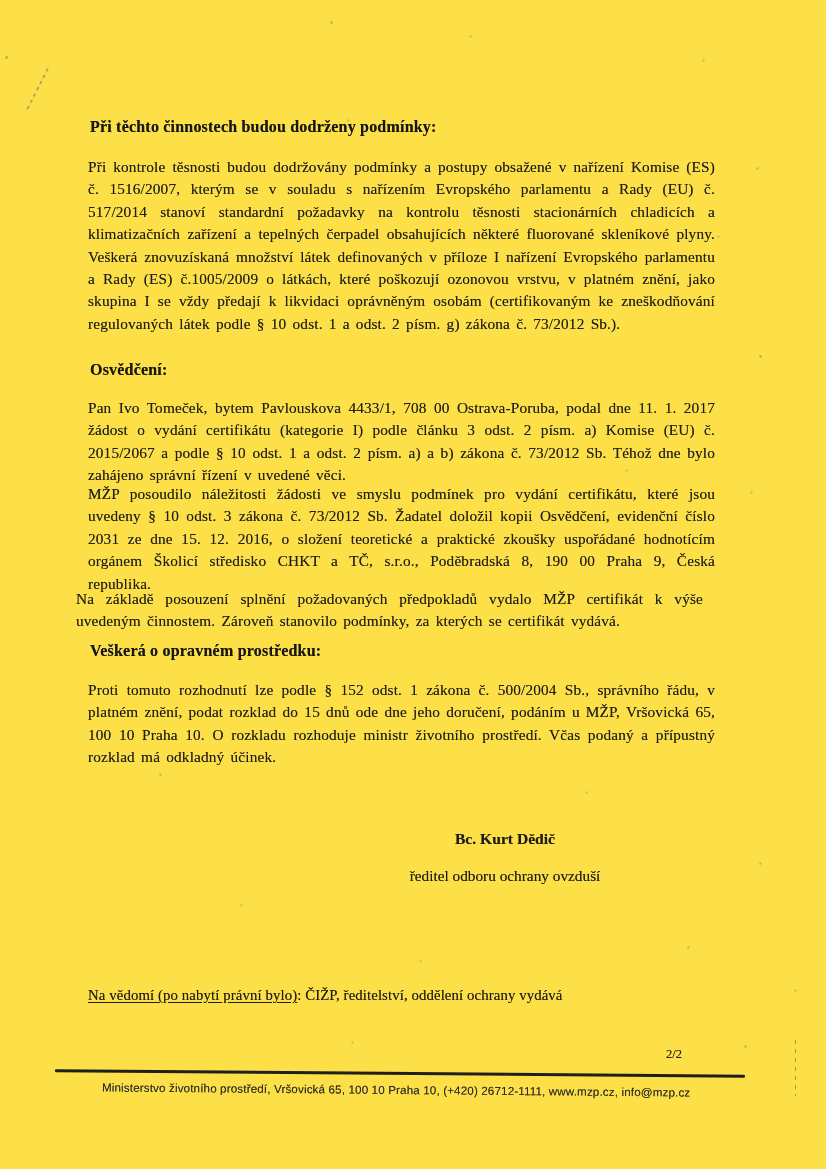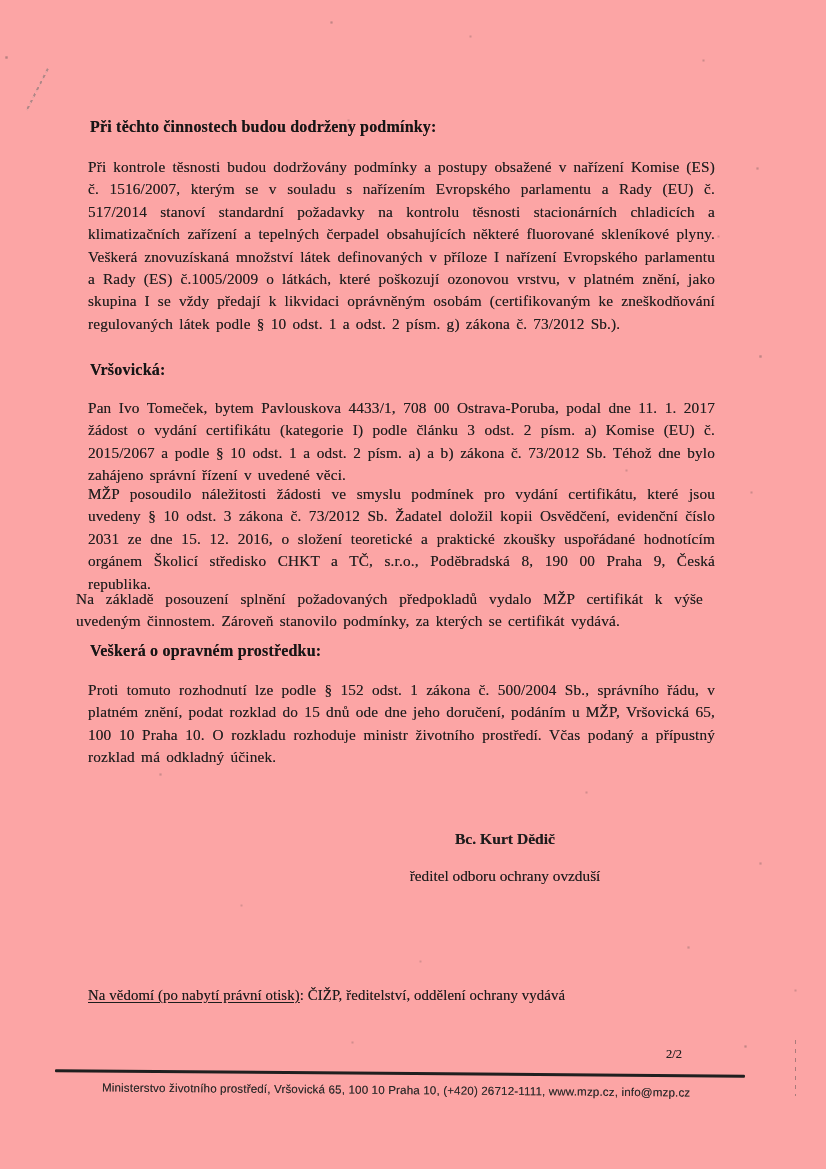--- a/index.html
+++ b/index.html
@@ -2,21 +2,21 @@
 <html lang="cs"><head>
 <meta charset="utf-8">
 <style>
   * { margin: 0; padding: 0; box-sizing: border-box; }
   html, body { background: #e8e8e8; }
   .page {
     position: relative;
     width: 826px;
     height: 1169px;
     margin: 0 auto;
-    background: #fca5a5;
+    background: #fde047;
     overflow: hidden;
     font-family: "Liberation Serif", "DejaVu Serif", serif;
     color: #1c1c1c;
   }
   .abs { position: absolute; }
   .heading {
     font-size: 16px;
     font-weight: bold;
     letter-spacing: 0.2px;
     color: #161616;
@@ -123,40 +123,40 @@
 <div class="page">
 
   <div class="abs pen-mark"></div>
   <div class="abs speckles"></div>
   <div class="abs edge-artifact"></div>
 
   <div class="abs heading" style="left:90px; top:118px; width:630px;">Při těchto činnostech budou dodrženy podmínky:</div>
 
   <div class="abs para" style="left:88px; top:156px; width:627px;">Při kontrole těsnosti budou dodržovány podmínky a postupy obsažené v nařízení Komise (ES) č. 1516/2007, kterým se v souladu s nařízením Evropského parlamentu a Rady (EU) č. 517/2014 stanoví standardní požadavky na kontrolu těsnosti stacionárních chladicích a klimatizačních zařízení a tepelných čerpadel obsahujících některé fluorované skleníkové plyny. Veškerá znovuzískaná množství látek definovaných v příloze I nařízení Evropského parlamentu a Rady (ES) č.1005/2009 o látkách, které poškozují ozonovou vrstvu, v platném znění, jako skupina I se vždy předají k likvidaci oprávněným osobám (certifikovaným ke zneškodňování regulovaných látek podle § 10 odst. 1 a odst. 2 písm. g) zákona č. 73/2012 Sb.).</div>
 
-  <div class="abs heading" style="left:90px; top:361px; width:400px;">Vršovická:</div>
+  <div class="abs heading" style="left:90px; top:361px; width:400px;">Osvědčení:</div>
 
   <div class="abs para" style="left:88px; top:397px; width:627px;">Pan Ivo Tomeček, bytem Pavlouskova 4433/1, 708 00 Ostrava-Poruba, podal dne 11. 1. 2017 žádost o vydání certifikátu (kategorie I) podle článku 3 odst. 2 písm. a) Komise (EU) č. 2015/2067 a podle § 10 odst. 1 a odst. 2 písm. a) a b) zákona č. 73/2012 Sb. Téhož dne bylo zahájeno správní řízení v uvedené věci.</div>
 
   <div class="abs para" style="left:88px; top:483px; width:627px;">MŽP posoudilo náležitosti žádosti ve smyslu podmínek pro vydání certifikátu, které jsou uvedeny § 10 odst. 3 zákona č. 73/2012 Sb. Žadatel doložil kopii Osvědčení, evidenční číslo 2031 ze dne 15. 12. 2016, o složení teoretické a praktické zkoušky uspořádané hodnotícím orgánem Školicí středisko CHKT a TČ, s.r.o., Poděbradská 8, 190 00 Praha 9, Česká republika.</div>
 
   <div class="abs para" style="left:76px; top:588px; width:627px;">Na základě posouzení splnění požadovaných předpokladů vydalo MŽP certifikát k výše uvedeným činnostem. Zároveň stanovilo podmínky, za kterých se certifikát vydává.</div>
 
   <div class="abs heading" style="left:90px; top:642px; width:400px;">Veškerá o opravném prostředku:</div>
 
   <div class="abs para" style="left:88px; top:679px; width:627px;">Proti tomuto rozhodnutí lze podle § 152 odst. 1 zákona č. 500/2004 Sb., správního řádu, v platném znění, podat rozklad do 15 dnů ode dne jeho doručení, podáním u MŽP, Vršovická 65, 100 10 Praha 10. O rozkladu rozhoduje ministr životního prostředí. Včas podaný a přípustný rozklad má odkladný účinek.</div>
 
   <div class="abs center-block" style="left:340px; top:828px; width:330px;">
     <div class="sig-name">Bc. Kurt Dědič</div>
     <div class="sig-title">ředitel odboru ochrany ovzduší</div>
   </div>
 
 
   <div class="abs notice-line" style="left:88px; top:987px; width:640px;">
-    <span class="notice-label">Na vědomí (po nabytí právní otisk)</span><span>: ČIŽP, ředitelství, oddělení ochrany vydává</span>
+    <span class="notice-label">Na vědomí (po nabytí právní bylo)</span><span>: ČIŽP, ředitelství, oddělení ochrany vydává</span>
   </div>
 
   <div class="abs page-number" style="left:642px; top:1047px;margin-left:24px;">2/2</div>
 
   <div class="abs footer-rule"></div>
   <div class="abs footer-text">Ministerstvo životního prostředí, Vršovická 65, 100 10 Praha 10, (+420) 26712-1111, www.mzp.cz, info@mzp.cz</div>
 
 </div>
 
 </body></html>

